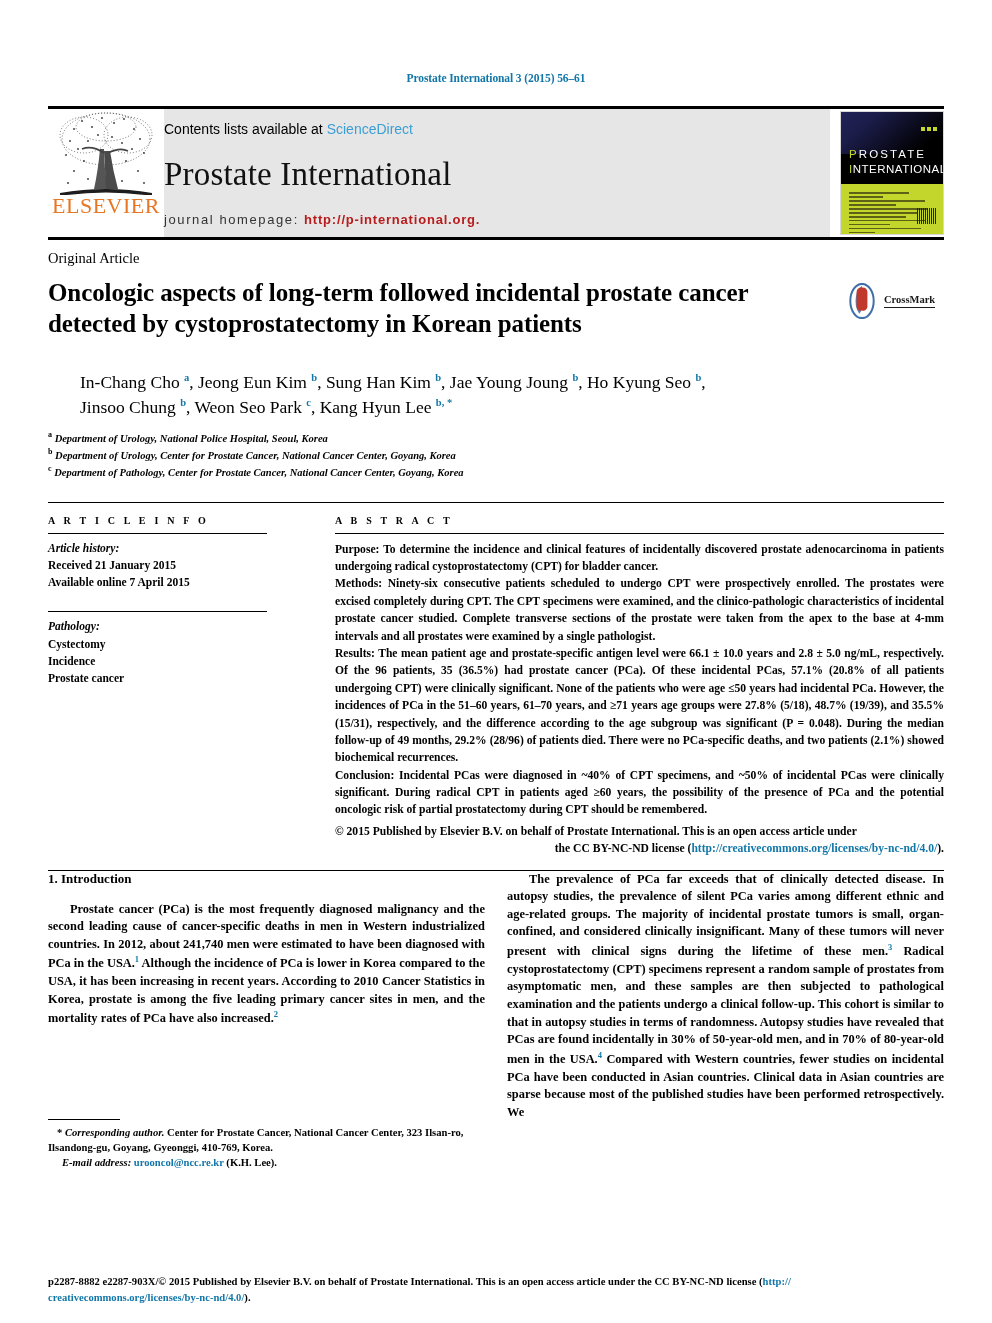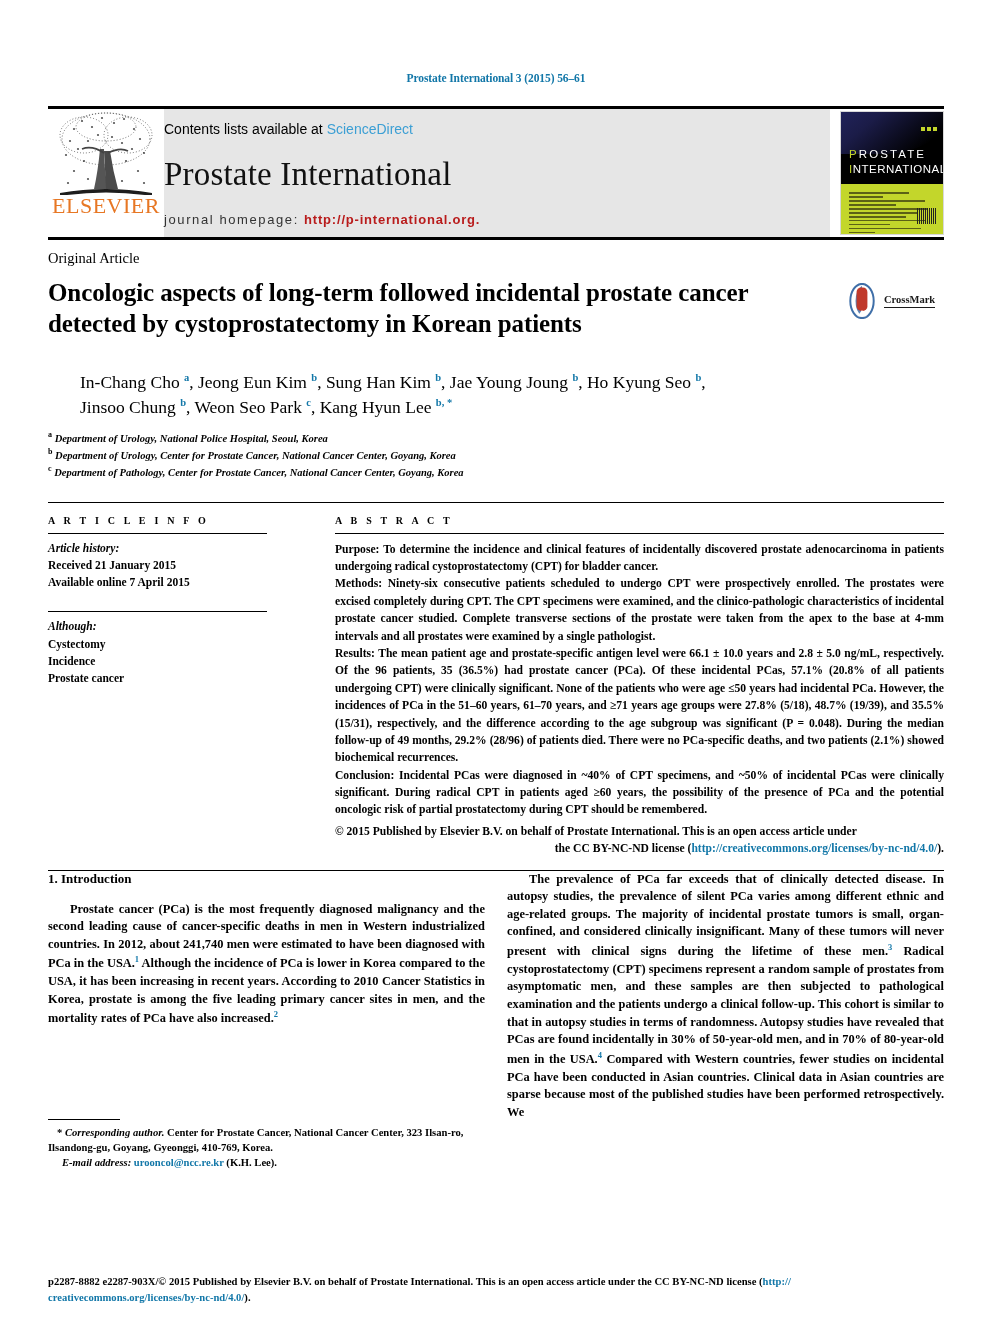--- a/index.html
+++ b/index.html
@@ -399,21 +399,21 @@
       <div class="caps-head">A R T I C L E  I N F O</div>
       <div class="info-rule"></div>
       <div class="info-block">
         <div class="lbl">Article history:</div>
         <div>Received 21 January 2015</div>
         <div>Available online 7 April 2015</div>
       </div>
       <div class="info-gap"></div>
       <div class="info-rule2"></div>
       <div class="info-block">
-        <div class="lbl">Although:</div>
+        <div class="lbl">Pathology:</div>
         <div>Cystectomy</div>
         <div>Incidence</div>
         <div>Prostate cancer</div>
       </div>
     </div>
 
     <div class="col-abstract">
       <div class="caps-head">A B S T R A C T</div>
       <div class="abs-rule"></div>
       <div class="abstract-body">

